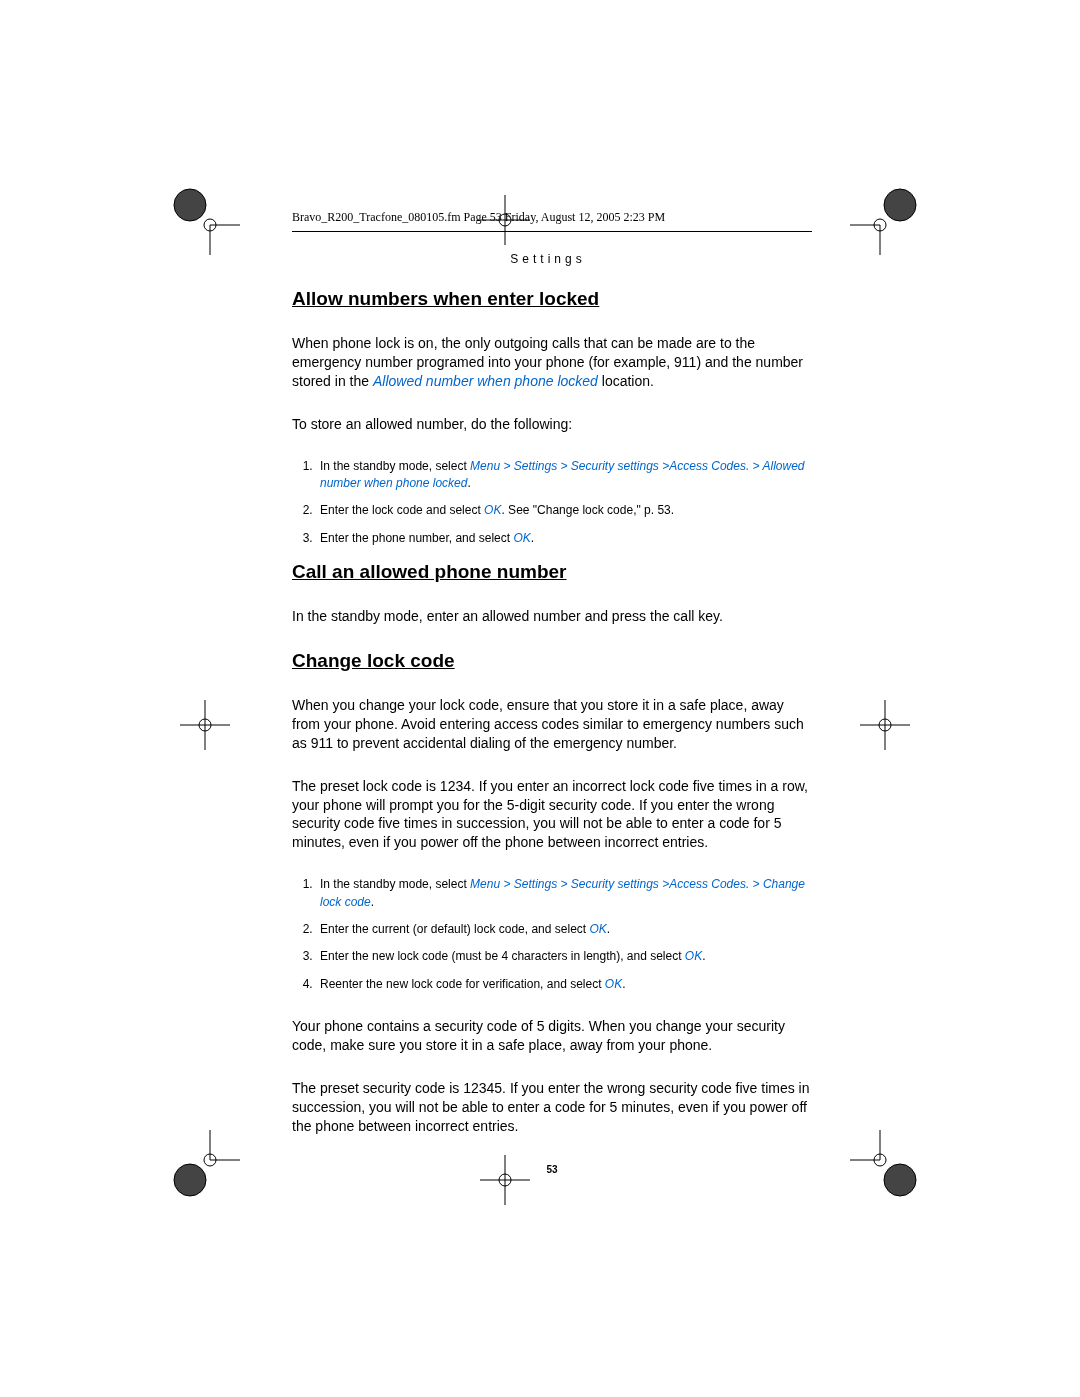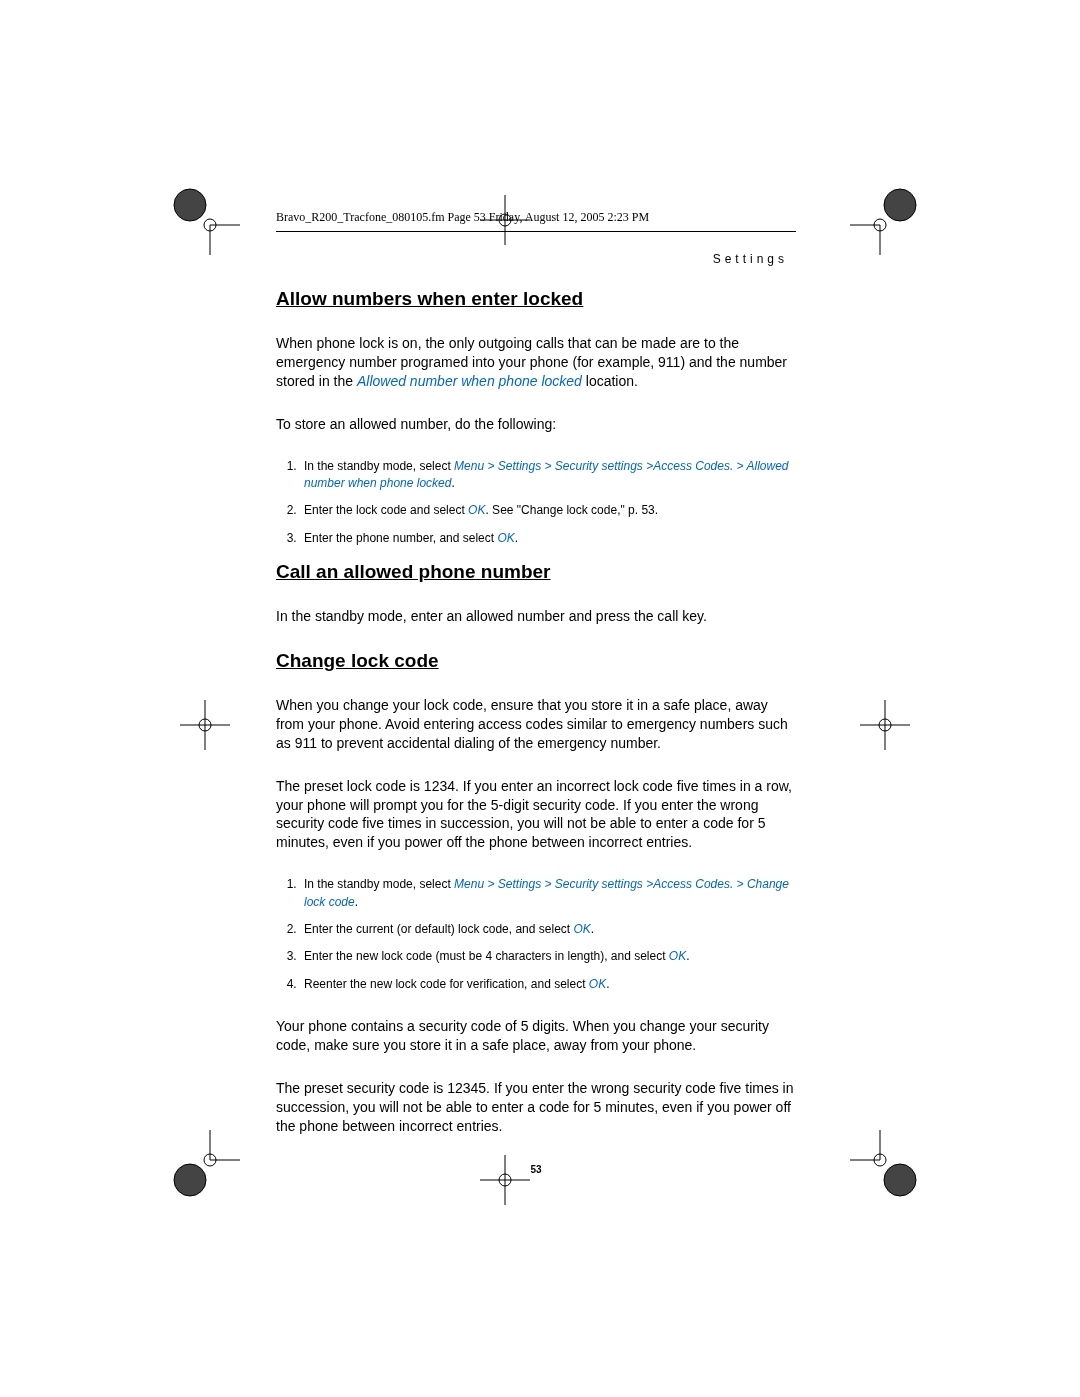--- a/index.html
+++ b/index.html
@@ -7,35 +7,35 @@
     padding: 0;
     background: #fff;
     width: 1080px;
     height: 1397px;
     position: relative;
     font-family: Arial, Helvetica, sans-serif;
     color: #000;
   }
   .page {
     position: absolute;
-    left: 276px;
+    left: 292px;
     top: 210px;
     width: 520px;
   }
   .header-line {
     font-size: 12px;
     font-family: "Times New Roman", serif;
     margin-bottom: 6px;
   }
   .header-rule {
     border-top: 1px solid #000;
     margin: 4px 0 20px 0;
   }
   .section-label {
-    text-align: right;
+    text-align: center;
     letter-spacing: 4px;
     font-size: 12px;
     margin-bottom: 22px;
     margin-right: 8px;
   }
   h2 {
     font-size: 19px;
     font-weight: bold;
     text-decoration: underline;
     margin: 14px 0 8px 0;

